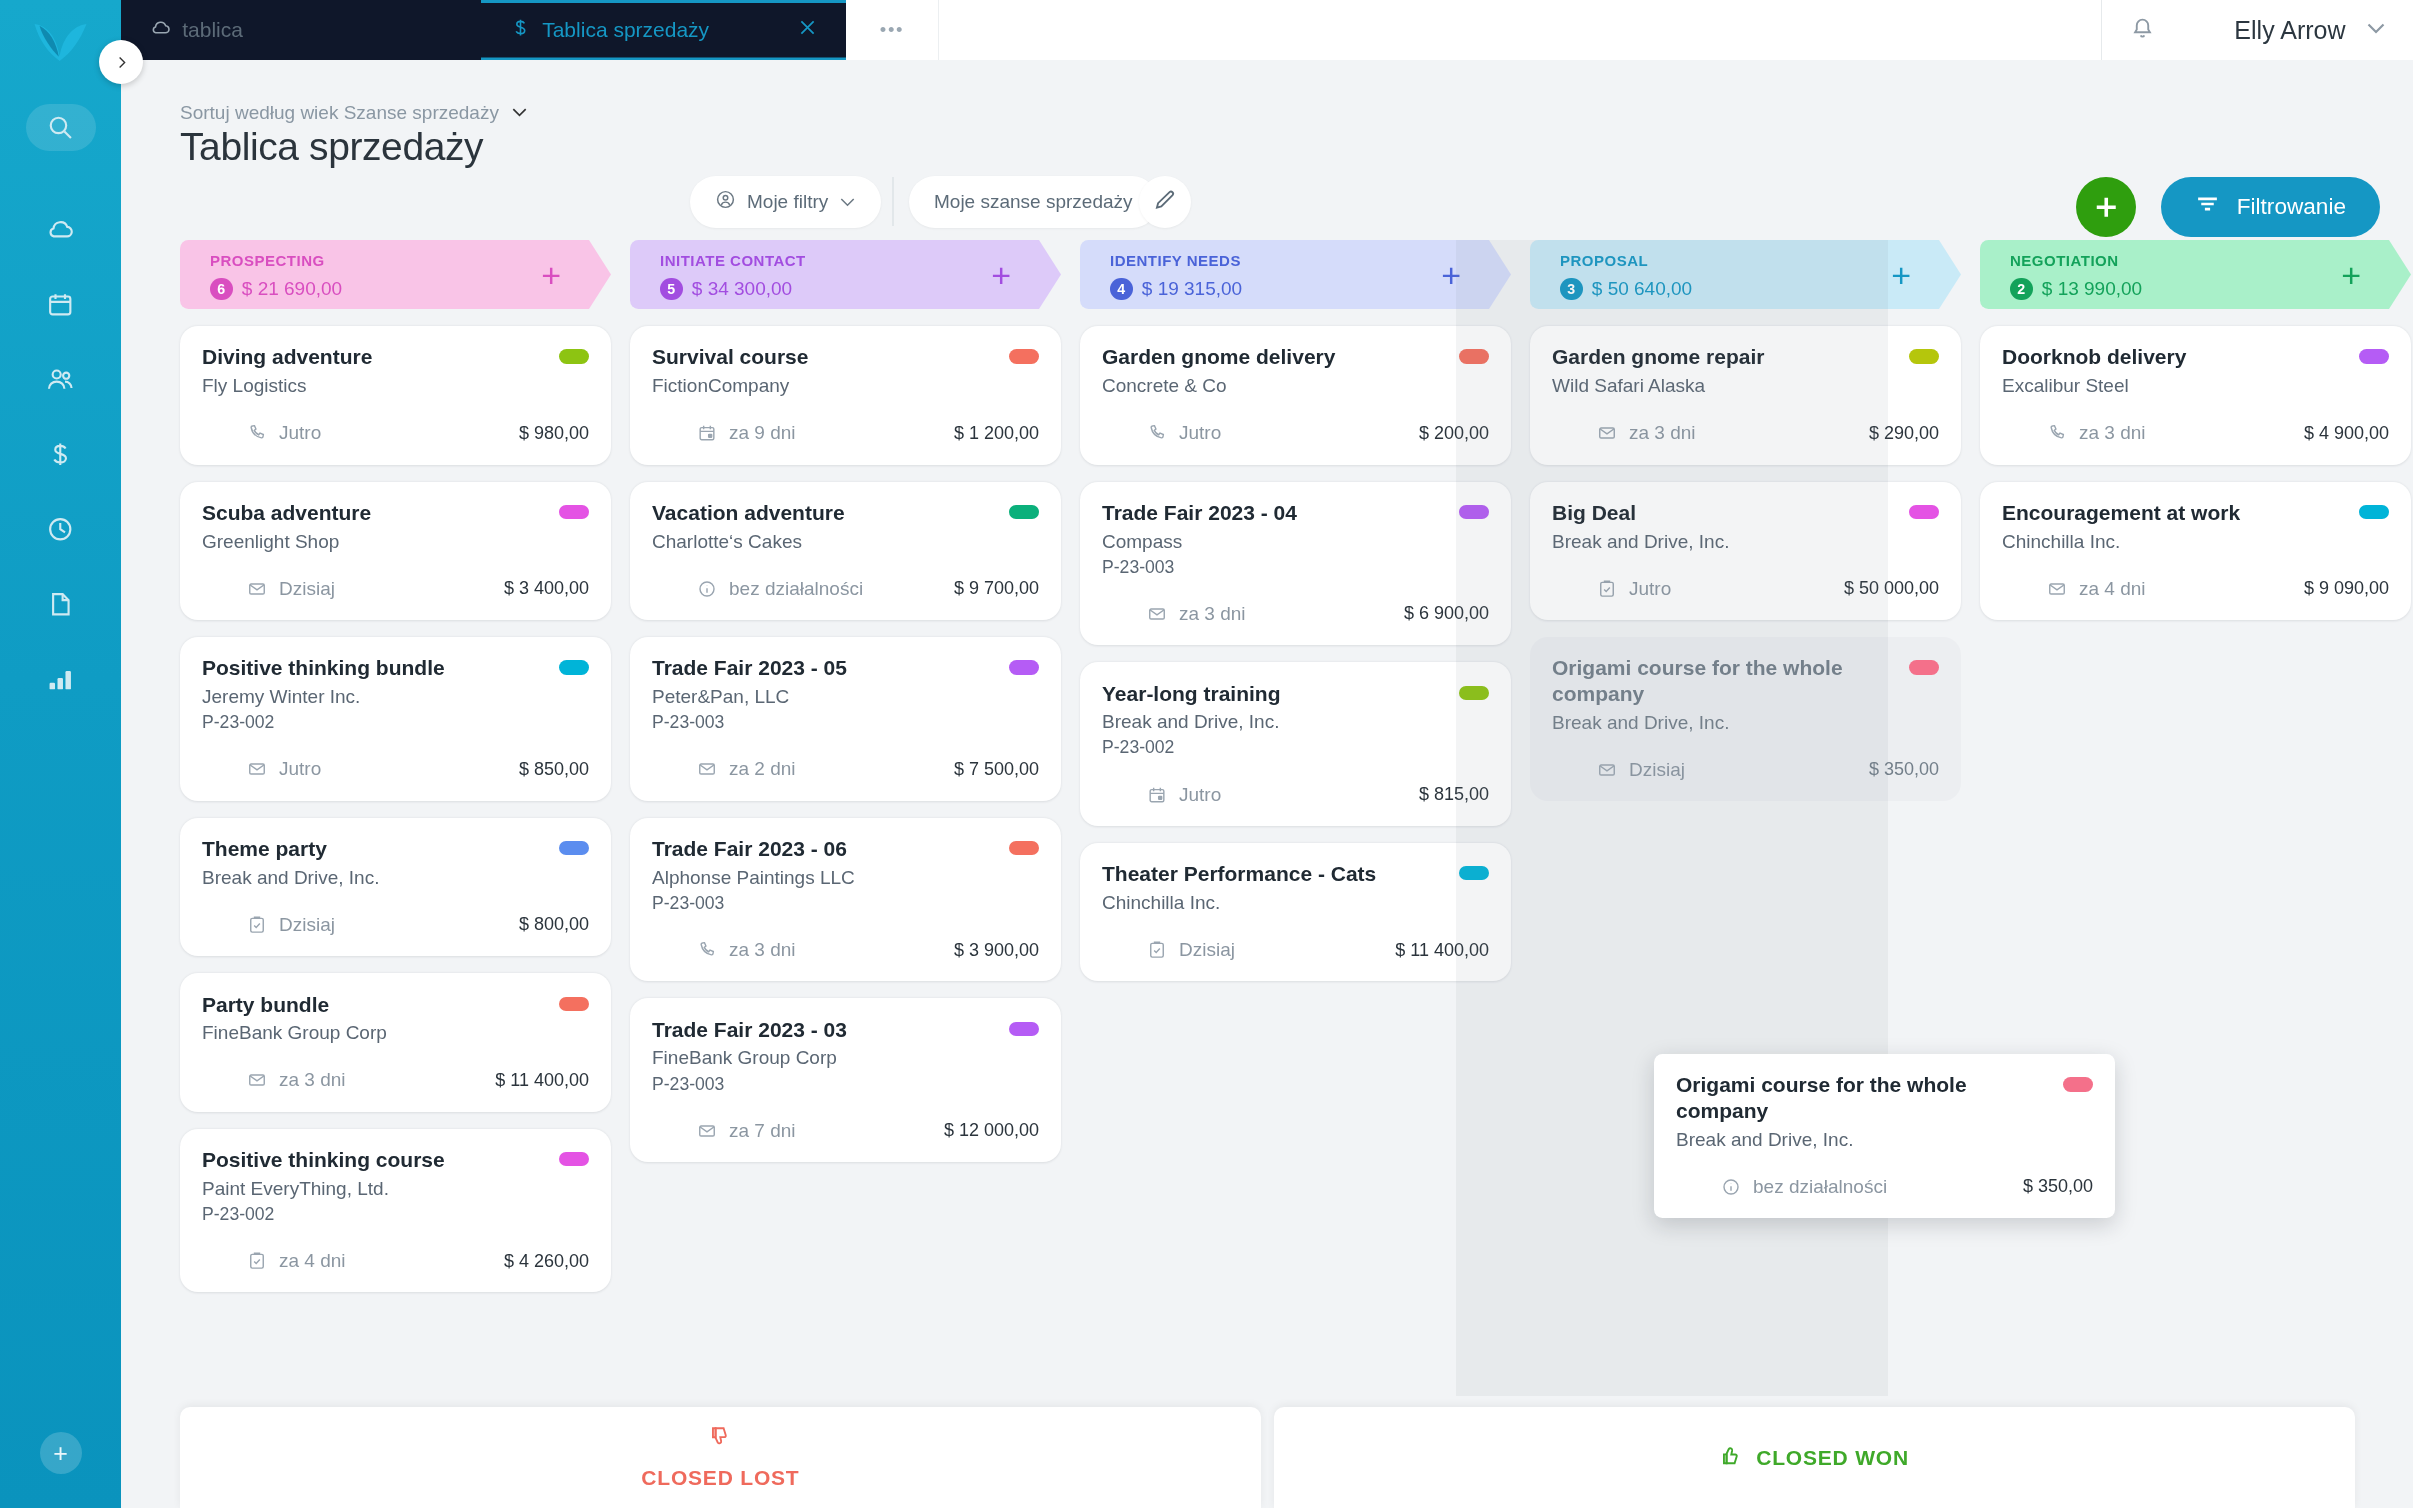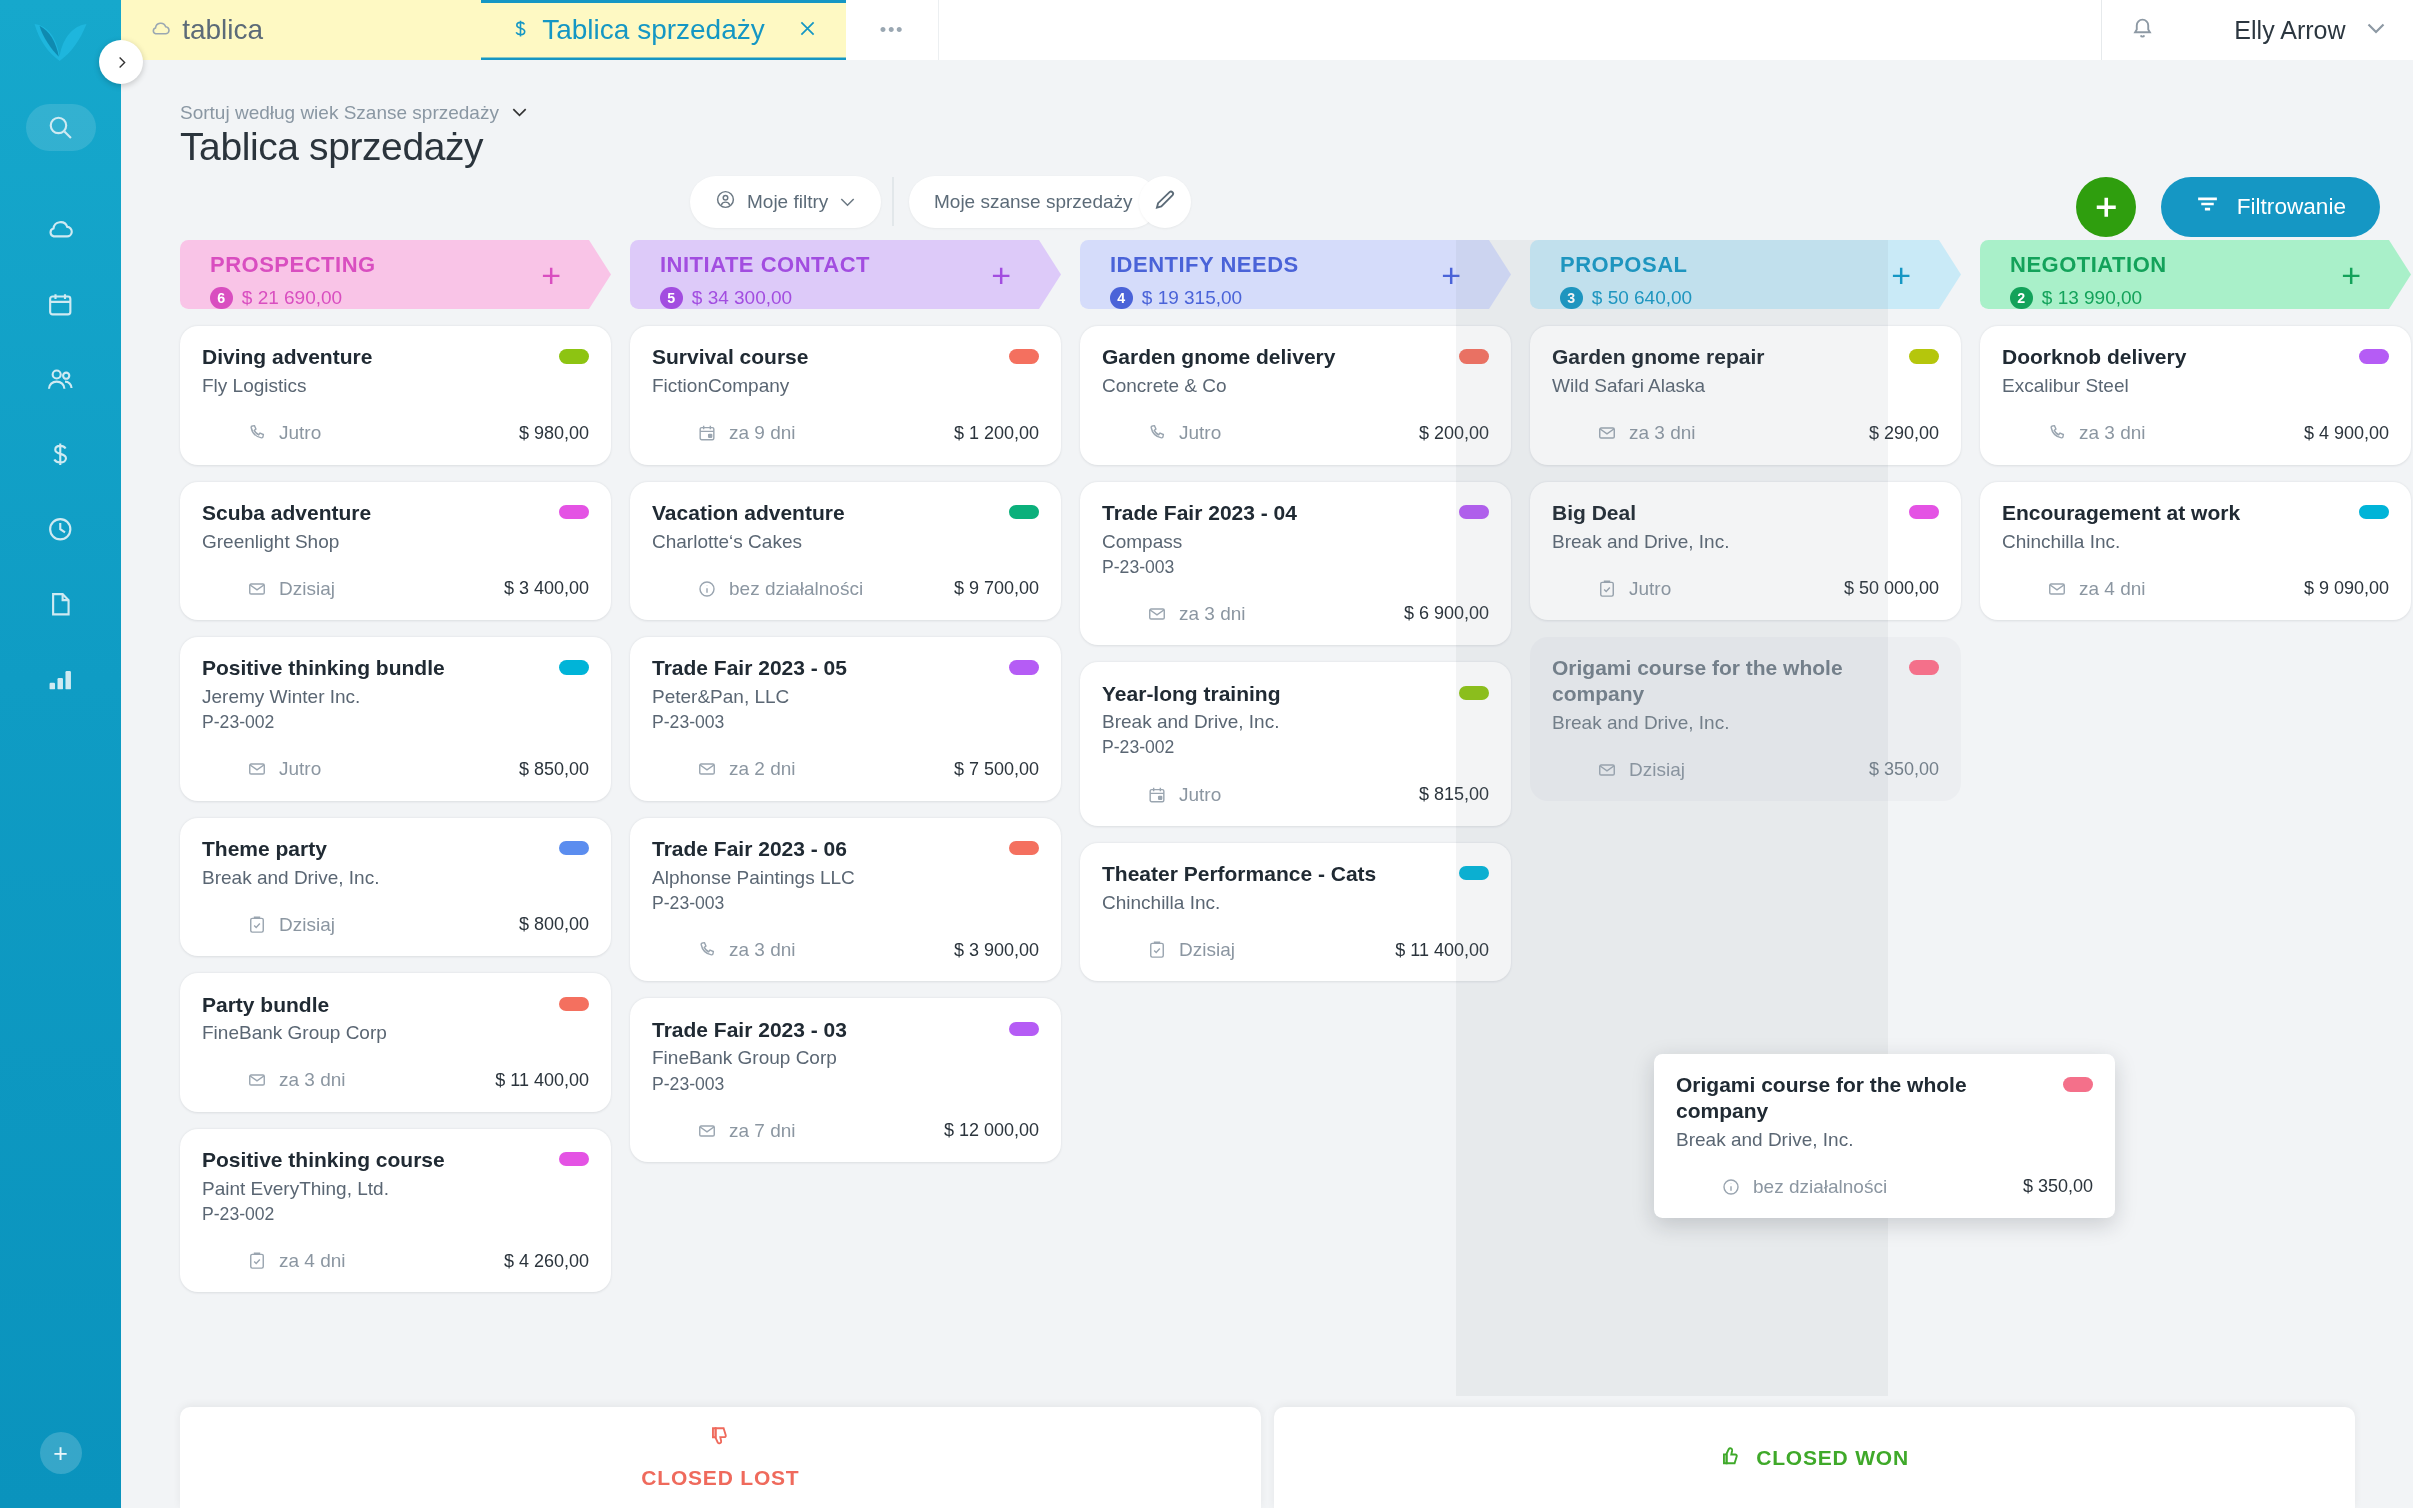--- a/index.html
+++ b/index.html
@@ -30,21 +30,21 @@
   }
   #rail-expand svg { width:15px; height:15px; stroke:#333; stroke-width:2.2; fill:none; }
 
   
   #tabbar {
     position:absolute; left:121px; top:0; width:2293px; height:60px; background:#f2f4f6;
     display:flex; align-items:flex-end; z-index:30;
   }
   .tab {
     height:60px; display:flex; align-items:center; gap:11.7px; padding:0 28.5px;
-    background:#fef9c3; font-size:28px; color:#5c6b78; position:relative; white-space:nowrap;
+    background:#0f172a; font-size:21px; color:#5c6b78; position:relative; white-space:nowrap;
   }
   .tab .ti svg { width:21px; height:21px; stroke:#9aa7b2; fill:none; stroke-width:1.8; }
   .tab.first { width:360px; }
   .tab.active { color:#1597c4; box-shadow:0 -2.5px 0 #1597c4 inset; width:365px; justify-content:space-between; }
   .tab.active::before{ content:""; position:absolute; left:0; right:0; top:0; height:3.4px; background:#1597c4; }
   .tab.active .tl { display:flex; align-items:center; gap:11.7px; }
   .tab.active .ti svg { stroke:#1597c4; }
   .tab-close svg { width:21px; height:21px; stroke:#1597c4; stroke-width:2; fill:none; }
   .tab.more { width:92px; background:#fff; color:#9aa7b2; justify-content:center; letter-spacing:1.7px; font-size:18.4px;}
   #tabbar-fill { flex:1; height:60px; background:#fff; border-left:0.8px solid #eceff1; }
@@ -86,21 +86,21 @@
   #btn-filter svg { width:25px; height:22px; stroke:#fff; stroke-width:2.6; fill:none;}
 
   
   #board { position:absolute; left:121px; top:240px; width:2293px; height:1173px; }
   .col { position:absolute; top:0; width:431px; }
   .colhdr {
     height:69px; position:relative; padding:11.7px 0 0 30px; color:#fff;
     clip-path: polygon(0 0, calc(100% - 22px) 0, 100% 50%, calc(100% - 22px) 100%, 0 100%);
     border-radius:8.4px 0 0 8.4px;
   }
-  .colhdr .nm { font-size:22px; font-weight:700; letter-spacing:0.5px; }
+  .colhdr .nm { font-size:15px; font-weight:700; letter-spacing:0.5px; }
   .colhdr .sub { display:flex; align-items:center; gap:9.2px; margin-top:9.2px; }
   .colhdr .cnt {
     width:22.6px; height:22.6px; border-radius:50%; color:#fff; font-size:14.2px; font-weight:700;
     display:flex; align-items:center; justify-content:center;
   }
   .colhdr .amt { font-size:19px; font-weight:400;}
   .colhdr .plus { position:absolute; right:50px; top:50%; transform:translateY(-50%); font-size:34px; font-weight:300; line-height:1;}
   .colbody { margin-top:17px; }
   .card {
     background:#fff; border-radius:18px; margin-bottom:17px; padding:18.4px 22px 17px 22px;

